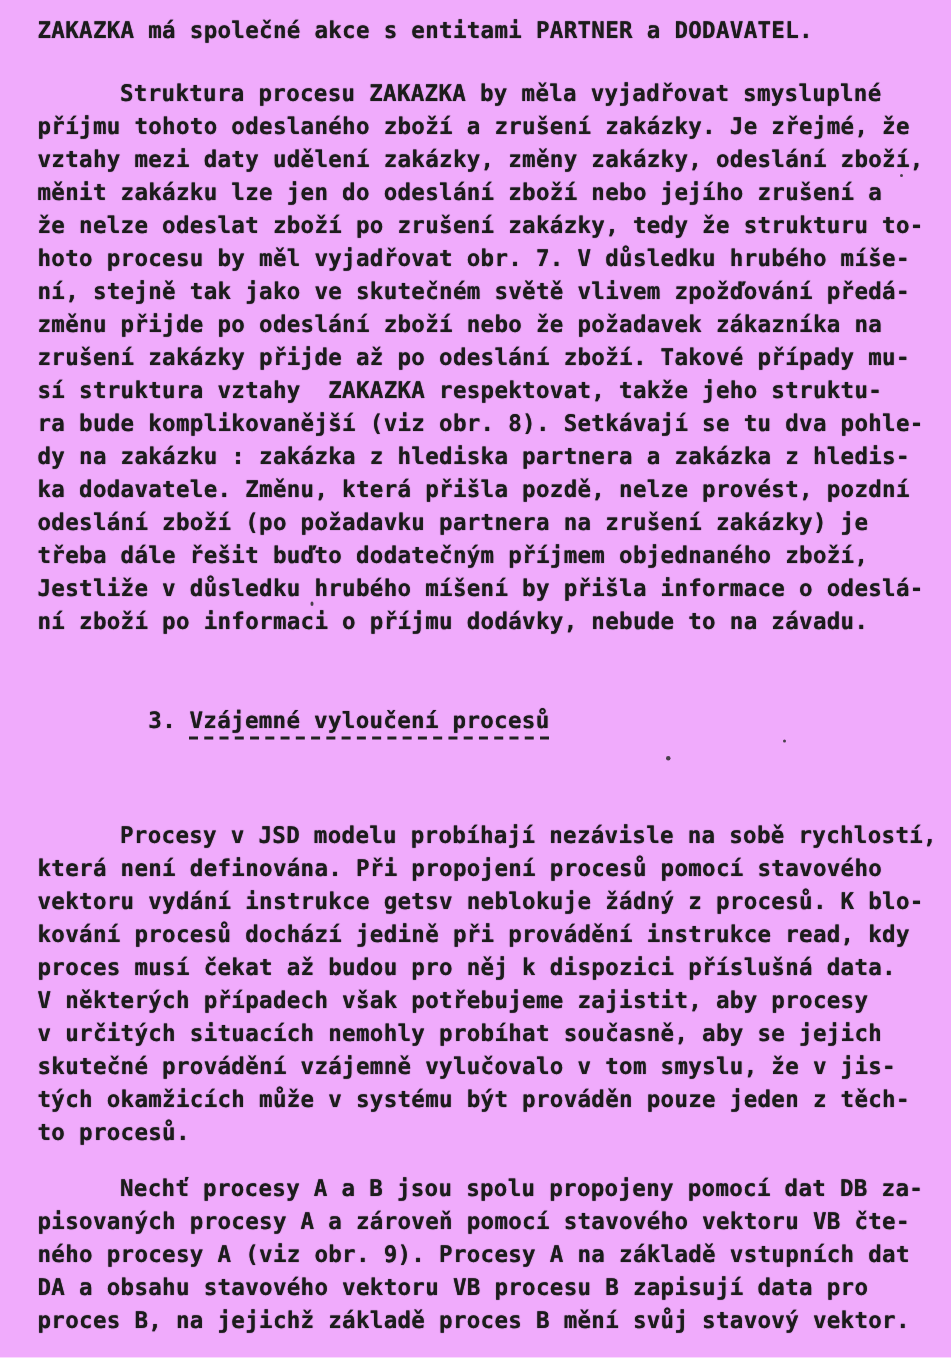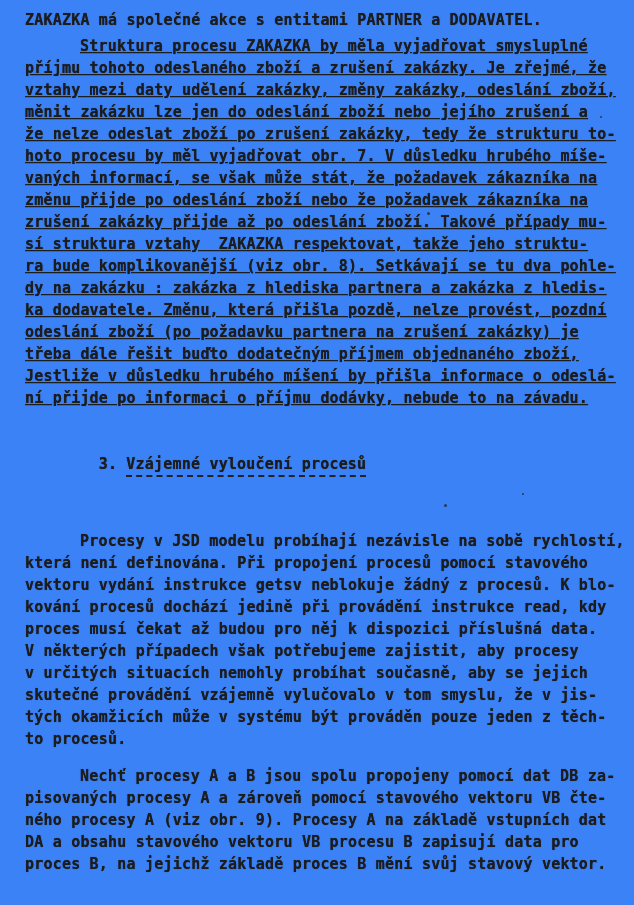--- a/index.html
+++ b/index.html
@@ -4,21 +4,21 @@
 <style>
   html, body {
     margin: 0;
     padding: 0;
     background: #ffffff;
   }
   .page {
     position: relative;
     width: 634px;
     height: 905px;
-    background: #3b82f6;
+    background: #f0abfc;
     overflow: hidden;
     font-family: "DejaVu Sans Mono", "Liberation Mono", monospace;
     font-weight: 700;
     font-size: 15px;
     line-height: 22px;
     letter-spacing: 0.2px;
     color: #1c1c1c;
   }
   .content {
     position: absolute;
@@ -27,21 +27,21 @@
     width: 592px;
   }
   .line {
     white-space: pre;
     text-shadow: 0 0 0.7px rgba(25, 25, 25, 0.85);
     transform: scaleY(1.02);
   }
   .para.indent .line:first-child {
     text-indent: 55px;
   }
-  .p2 { margin-top: 4px; text-decoration: underline; }
+  .p2 { margin-top: 20px; }
   .heading { margin-top: 22px; }
   .p3 { margin-top: 31px; }
   .p4 { margin-top: 15px; }
   .heading .hline {
     white-space: pre;
     text-shadow: 0 0 0.7px rgba(25, 25, 25, 0.85);
   }
   .hnum { margin-right: 9px; }
   .htitle {
     display: inline-block;
@@ -70,31 +70,31 @@
         <div class="line">ZAKAZKA má společné akce s entitami PARTNER a DODAVATEL.</div>
       </div>
 
     <div class="para p2 indent">
         <div class="line">Struktura procesu ZAKAZKA by měla vyjadřovat smysluplné</div>
         <div class="line">příjmu tohoto odeslaného zboží a zrušení zakázky. Je zřejmé, že</div>
         <div class="line">vztahy mezi daty udělení zakázky, změny zakázky, odeslání zboží,</div>
         <div class="line">měnit zakázku lze jen do odeslání zboží nebo jejího zrušení a</div>
         <div class="line">že nelze odeslat zboží po zrušení zakázky, tedy že strukturu to-</div>
         <div class="line">hoto procesu by měl vyjadřovat obr. 7. V důsledku hrubého míše-</div>
-        <div class="line">vaných informací, se však může stát, že požadavek zákazníka na</div>
+        <div class="line">ní, stejně tak jako ve skutečném světě vlivem zpožďování předá-</div>
         <div class="line">změnu přijde po odeslání zboží nebo že požadavek zákazníka na</div>
         <div class="line">zrušení zakázky přijde až po odeslání zboží. Takové případy mu-</div>
         <div class="line">sí struktura vztahy  ZAKAZKA respektovat, takže jeho struktu-</div>
         <div class="line">ra bude komplikovanější (viz obr. 8). Setkávají se tu dva pohle-</div>
         <div class="line">dy na zakázku : zakázka z hlediska partnera a zakázka z hledis-</div>
         <div class="line">ka dodavatele. Změnu, která přišla pozdě, nelze provést, pozdní</div>
         <div class="line">odeslání zboží (po požadavku partnera na zrušení zakázky) je</div>
         <div class="line">třeba dále řešit buďto dodatečným příjmem objednaného zboží,</div>
         <div class="line">Jestliže v důsledku hrubého míšení by přišla informace o odeslá-</div>
-        <div class="line">ní přijde po informaci o příjmu dodávky, nebude to na závadu.</div>
+        <div class="line">ní zboží po informaci o příjmu dodávky, nebude to na závadu.</div>
       </div>
 
     <div class="heading">
       <div class="hline">
         <span class="hnum">3.</span><span class="htitle">Vzájemné vyloučení procesů</span>
       </div>
     </div>
 
     <div class="para p3 indent">
         <div class="line">Procesy v JSD modelu probíhají nezávisle na sobě rychlostí,</div>

